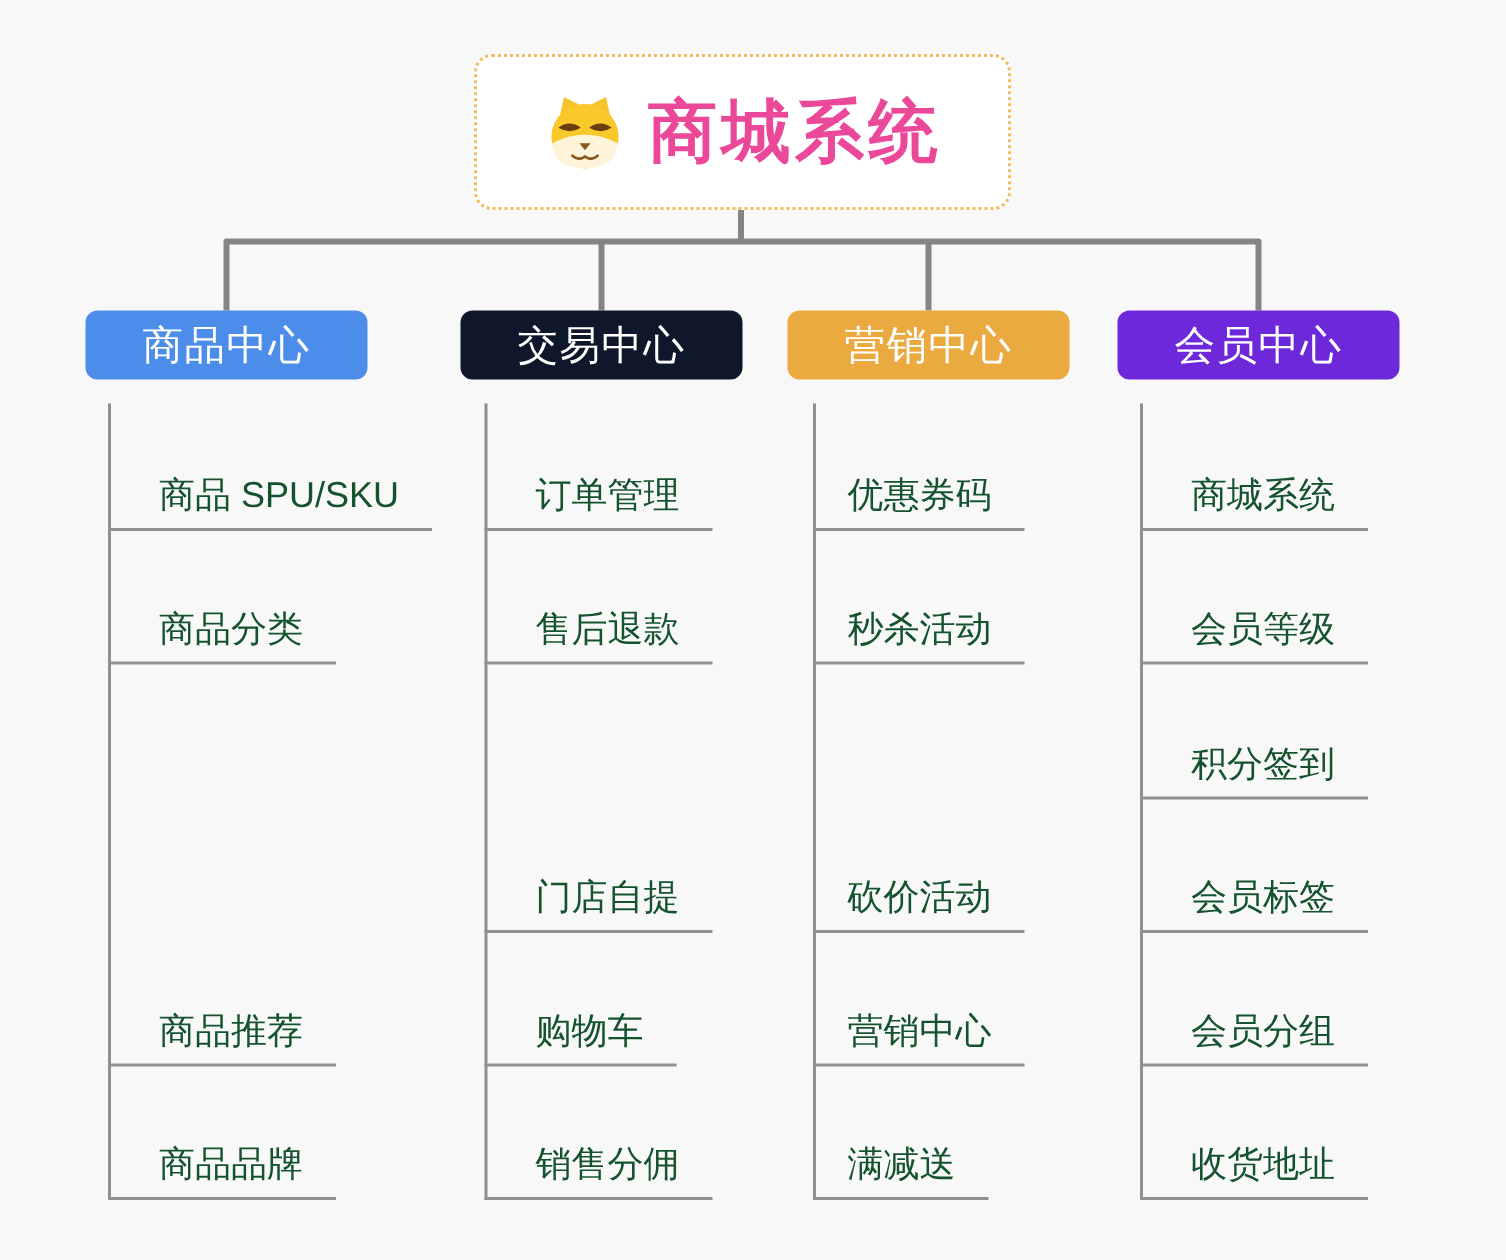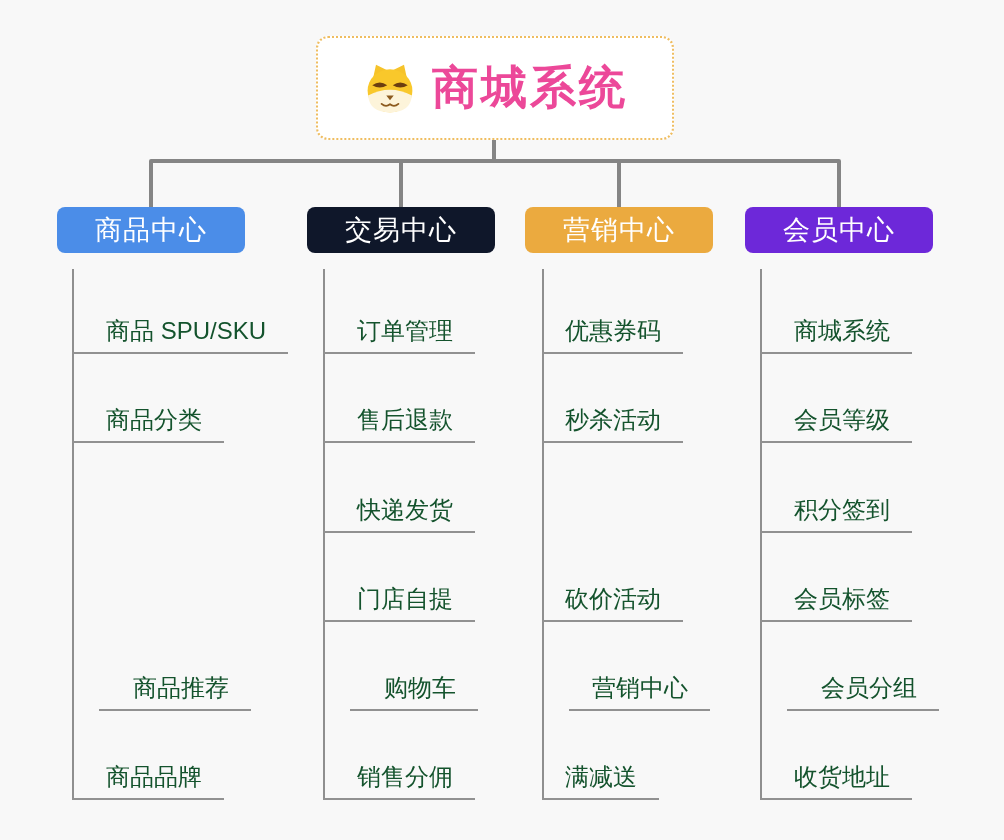--- a/index.html
+++ b/index.html
@@ -14,21 +14,21 @@
   .dog{width:56px;height:54px;display:block;}
 
   .branch{position:absolute;top:207px;width:188px;height:46px;border-radius:8px;
           color:#ffffff;font-size:27px;letter-spacing:1px;
           display:flex;align-items:center;justify-content:center;white-space:nowrap;}
   .b0{left:57px;}.b1{left:307px;}.b2{left:525px;}.b3{left:745px;}
 
   .item{position:absolute;border-bottom:2px solid #919191;padding:0 22px 6px 34px;
         font-size:24px;line-height:30px;color:#14532d;white-space:nowrap;}
   .c0{left:72px;}.c1{left:323px;}.c2{left:542px;padding-left:23px;}.c3{left:760px;}
-  .r0{top:316px;}.r1{top:405px;text-align:right;}.r2{top:495px;}.r3{top:584px;}.r4{top:673px;margin-left:27px;}.r5{top:762px;}
+  .r0{top:316px;}.r1{top:405px;text-align:right;}.r2{top:495px;}.r3{top:584px;}.r4{top:673px;}.r5{top:762px;}
 </style>
 </head>
 <body>
 
 <div class="canvas">
 
   <svg class="connectors" viewBox="0 0 1004 840" xmlns="http://www.w3.org/2000/svg">
 
     <path d="M494 140 L494 161 M151 207 L151 161 L839 161 L839 207 M401 161 L401 207 M619 161 L619 207" fill="none" stroke="#858585" stroke-width="4" stroke-linejoin="round"></path>
 
@@ -54,21 +54,20 @@
   <div class="branch b2" style="background-color: rgb(235, 170, 63);">营销中心</div>
   <div class="branch b3" style="background-color: #6d28d9;">会员中心</div>
 
   <div class="item c0 r0">商品 SPU/SKU</div>
   <div class="item c0 r1">商品分类</div>
   <div class="item c0 r4">商品推荐</div>
   <div class="item c0 r5">商品品牌</div>
 
   <div class="item c1 r0">订单管理</div>
   <div class="item c1 r1">售后退款</div>
-  <div class="item c1 r2">快递发货</div>
   <div class="item c1 r3">门店自提</div>
   <div class="item c1 r4">购物车</div>
   <div class="item c1 r5">销售分佣</div>
 
   <div class="item c2 r0">优惠券码</div>
   <div class="item c2 r1">秒杀活动</div>
   <div class="item c2 r3">砍价活动</div>
   <div class="item c2 r4">营销中心</div>
   <div class="item c2 r5">满减送</div>
 

